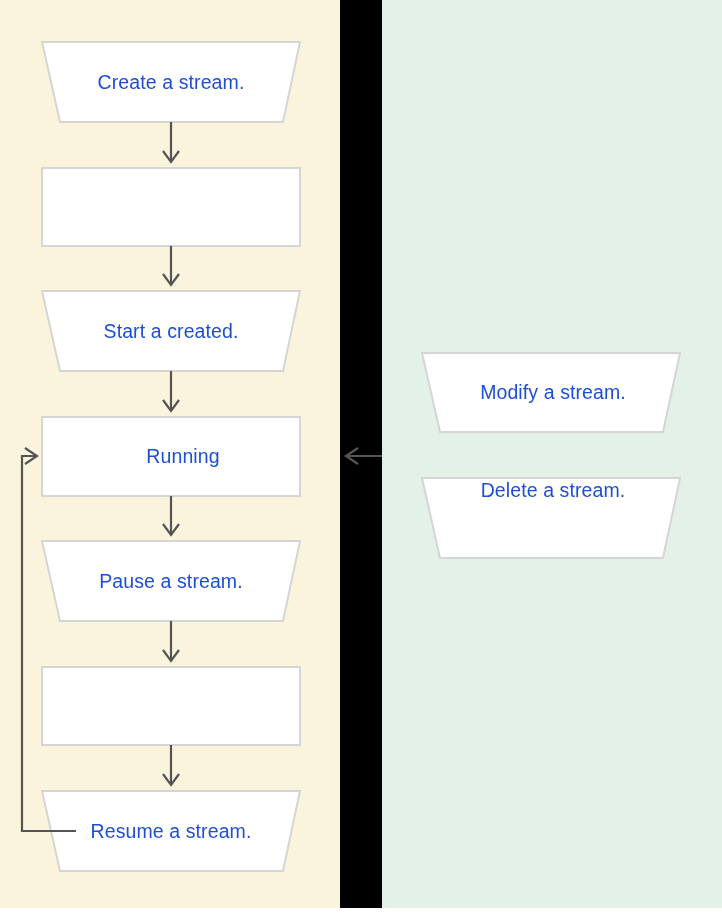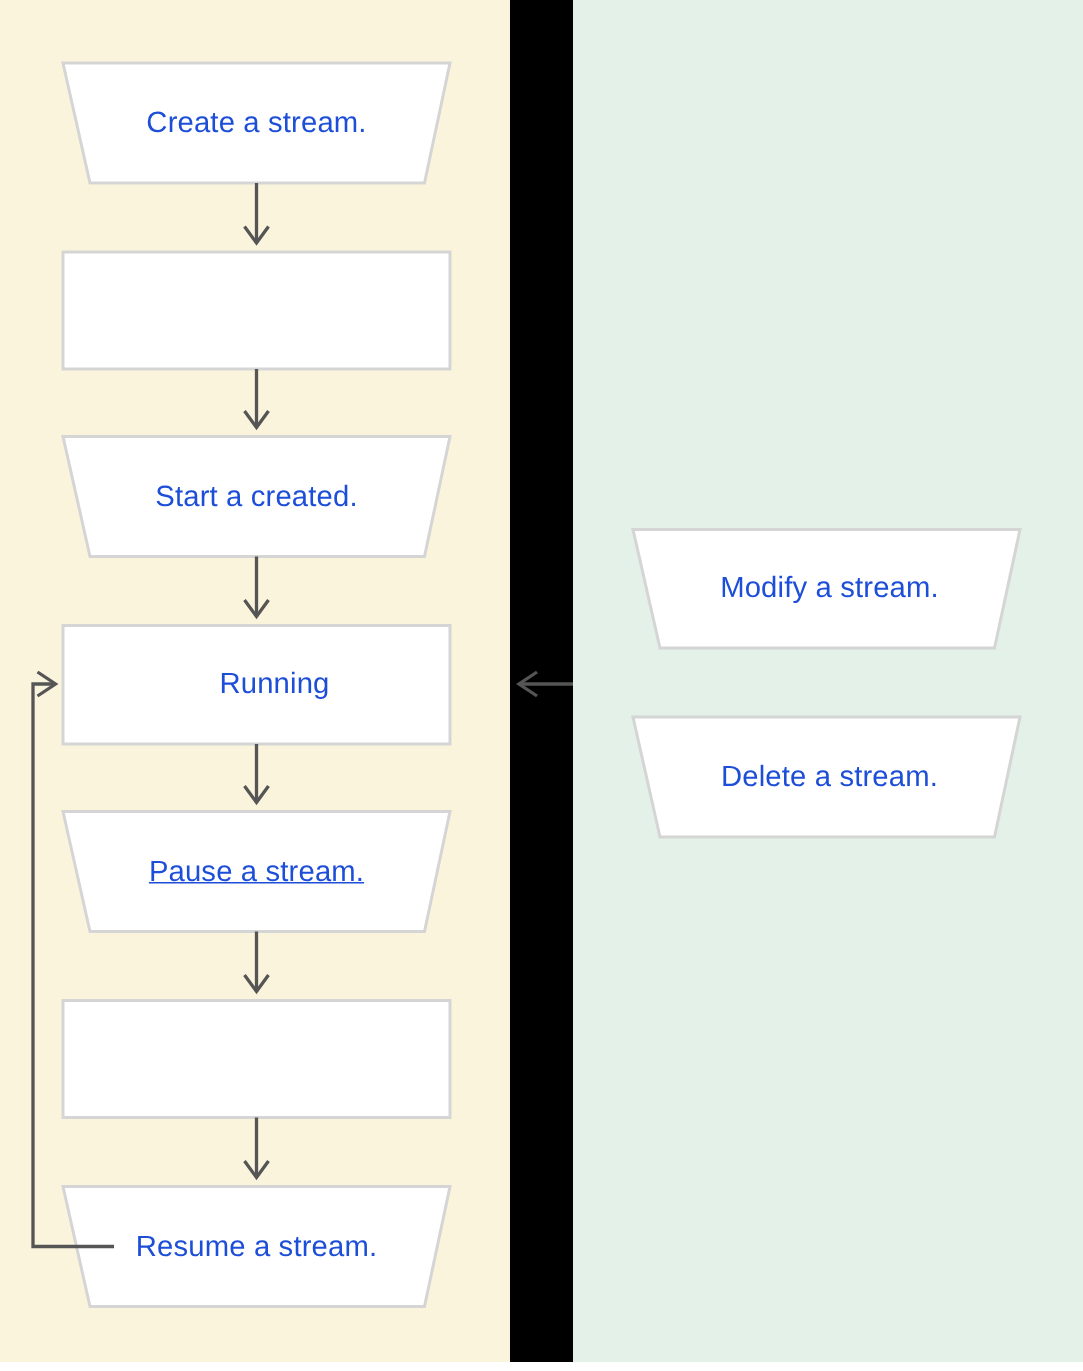--- a/index.html
+++ b/index.html
@@ -132,22 +132,22 @@
     </g>
   </svg>
 
   <div class="node-label" style="left:42px; top:42px; width:258px; height:80px;">Create a stream.</div>
 
 
   <div class="node-label" style="left:42px; top:291px; width:258px; height:80px;">Start a created.</div>
 
   <div class="node-label" style="left:42px; top:417px; width:258px; height:79px;margin-left:12px;">Running</div>
 
-  <div class="node-label" style="left:42px; top:541px; width:258px; height:80px;text-decoration:underline;">Pause a stream.</div>
+  <div class="node-label" style="left:42px; top:541px; width:258px; height:80px;">Pause a stream.</div>
 
 
   <div class="node-label" style="left:42px; top:791px; width:258px; height:80px;">Resume a stream.</div>
 
   <div class="node-label" style="left:424px; top:353px; width:258px; height:79px;">Modify a stream.</div>
 
-  <div class="node-label" style="left:424px; top:478px; width:258px; height:80px;">Delete a stream.</div>
+  <div class="node-label" style="left:424px; top:450px; width:258px; height:80px;">Delete a stream.</div>
 
 </div>
 
 </body></html>

